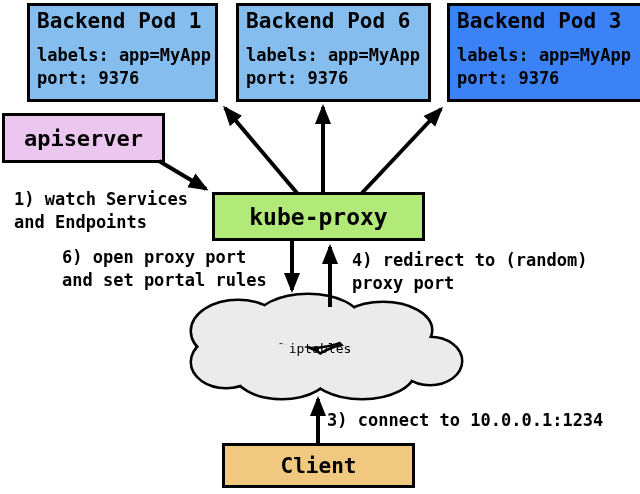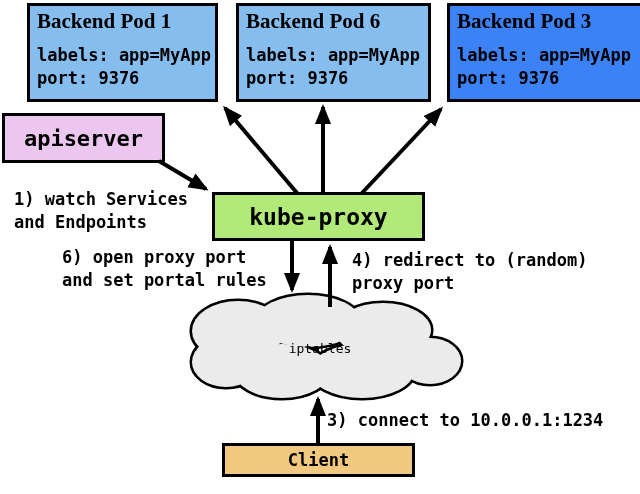--- a/index.html
+++ b/index.html
@@ -5,27 +5,27 @@
   html,body { margin:0; padding:0; background:#ffffff; }
   .stage {
     position:relative; width:640px; height:494px; overflow:hidden;
     background:#ffffff;
     font-family:"DejaVu Sans Mono","Liberation Mono",monospace;
     color:#000;
   }
   .overlay { position:absolute; left:0; top:0; width:640px; height:494px; z-index:5; }
   .node { position:absolute; border:3px solid #000; box-sizing:border-box; z-index:2; }
   .pod { width:191px; height:99px; top:3px; }
-  .pod-title { font-size:21px; font-weight:bold; line-height:27px; margin:2px 0 0 7px; white-space:nowrap;font-family:Liberation Serif, serif; }
+  .pod-title { font-size:21px; font-weight:bold; line-height:27px; margin:2px 0 0 7px; white-space:nowrap; }
   .pod-line  { font-size:17px; font-weight:bold; line-height:23px; margin:0 0 0 7px; white-space:nowrap; }
   .pod-line.first { margin-top:9px; }
   .center-node { display:flex; align-items:center; justify-content:center; font-weight:bold; }
   .apiserver { left:2px; top:113px; width:163px; height:50px; font-size:22px; }
   .kubeproxy { left:212px; top:192px; width:213px; height:49px; font-size:23px; }
-  .client    { left:222px; top:443px; width:193px; height:34px; font-size:17px; }
+  .client    { left:222px; top:443px; width:193px; height:45px; font-size:21px; }
   .steplabel { position:absolute; z-index:10; font-size:17px; font-weight:bold; line-height:23px; white-space:nowrap; }
   .cloudlabel { position:absolute; z-index:10; left:260px; top:341px; width:120px; text-align:center; font-size:13px; font-weight:normal; }
   .arrow { stroke:#000; stroke-width:4; marker-end:url(#ah); }
   .cloud-stroke { stroke:#000; stroke-width:5; }
   .cloud-nostroke { stroke:none; }
 </style>
 </head>
 <body>
 
 <div class="stage">

